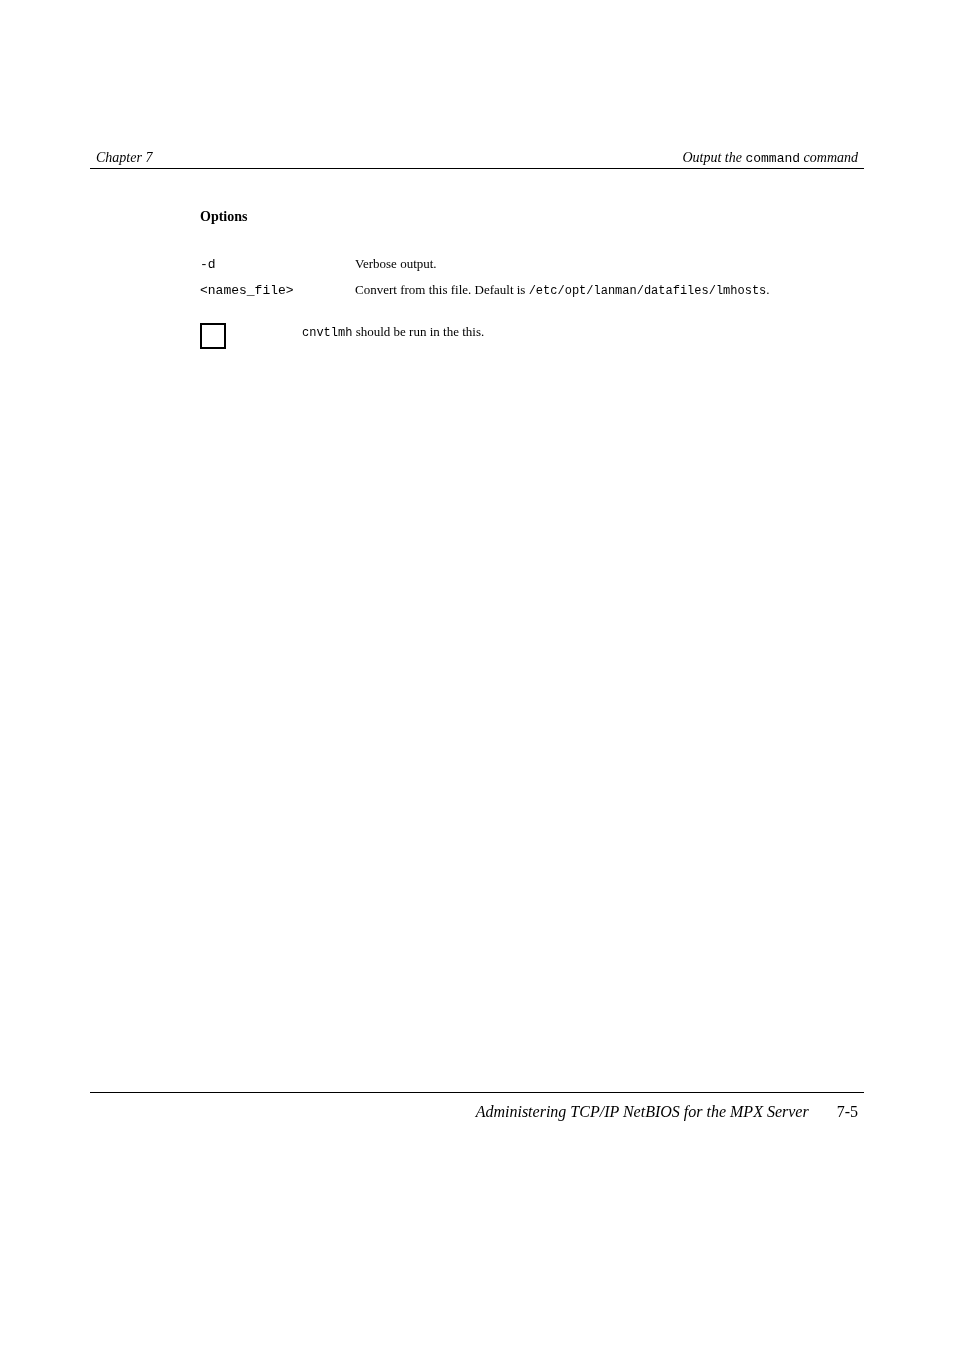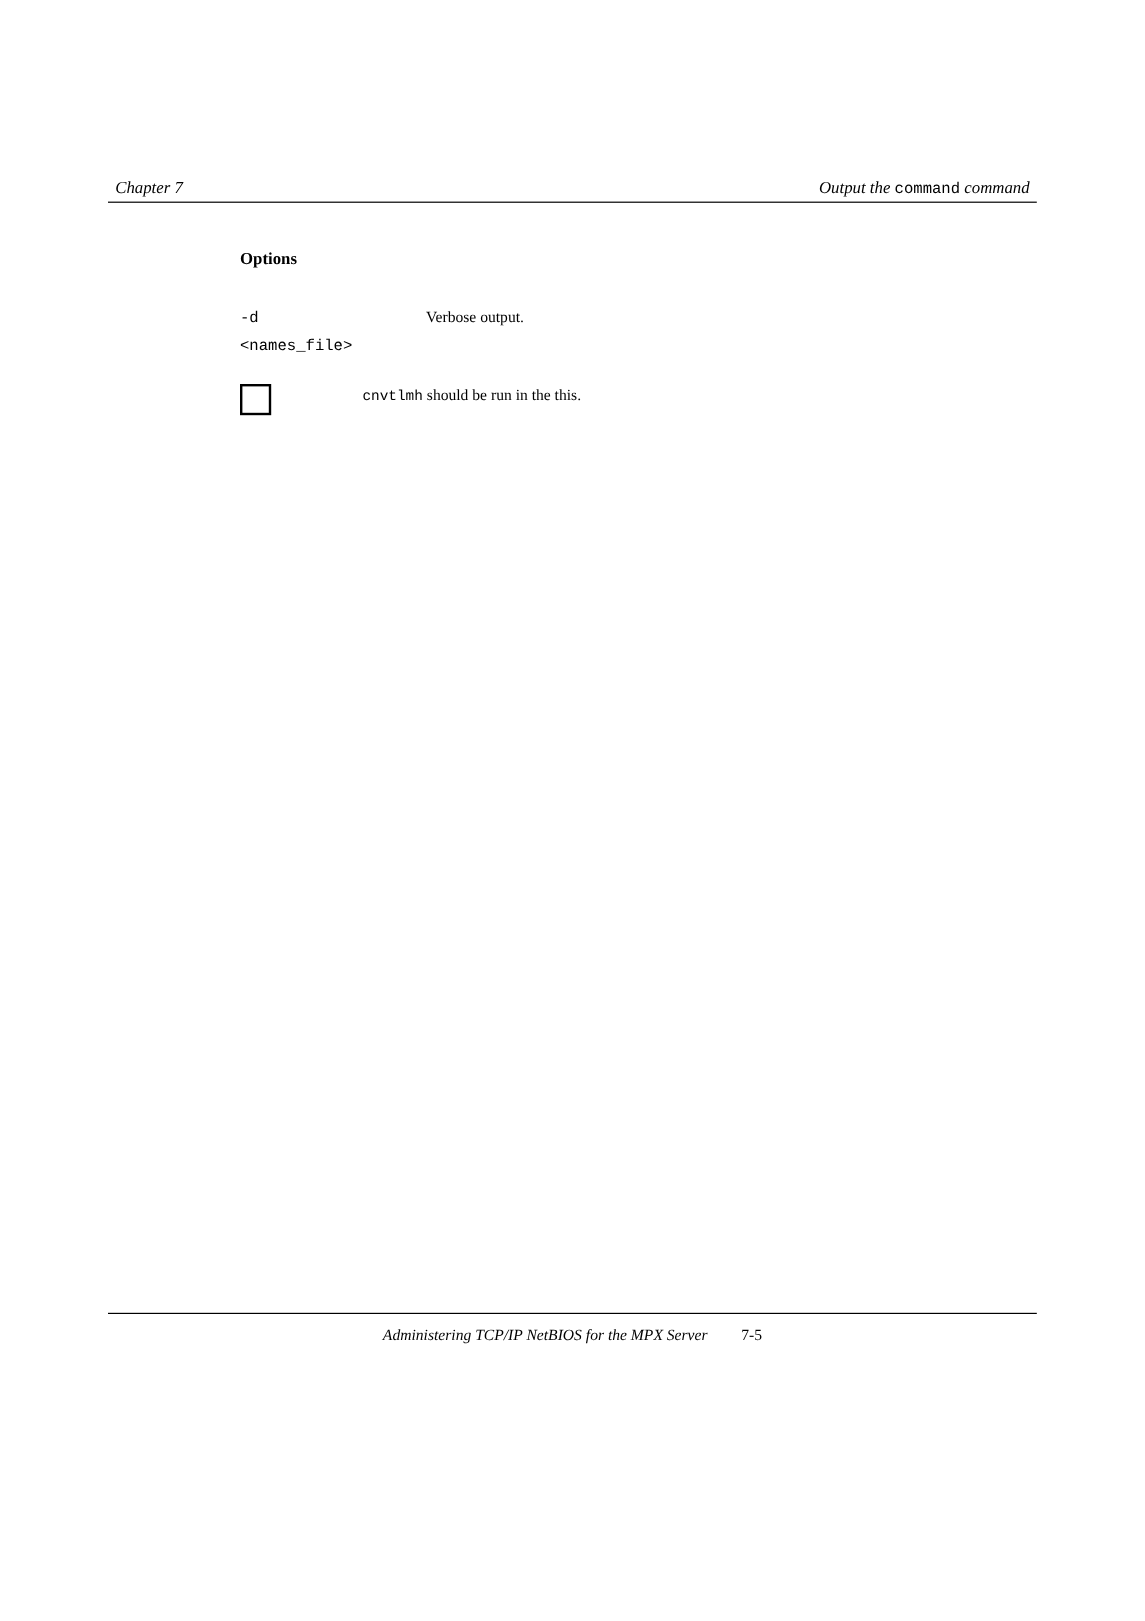--- a/index.html
+++ b/index.html
@@ -94,22 +94,22 @@
     left: 90px;
     right: 90px;
   }
   .hr-bottom {
     border: none;
     border-top: 1px solid #000;
     margin-bottom: 10px;
   }
   .footer-row {
     display: flex;
-    justify-content: center;
-    font-size: 13px;
+    justify-content: flex-end;
+    font-size: 16px;
     padding: 0 6px;
   }
   .footer-left {
     font-style: italic;
   }
   .footer-right {
     margin-left: 28px;
   }
 </style>
 </head>
@@ -127,20 +127,23 @@
   <div class="content">
     <div class="options-heading">Options</div>
 
     <div class="option-row">
       <div class="option-flag">-d</div>
       <div class="option-desc">Verbose output.</div>
     </div>
 
     <div class="option-row">
       <div class="option-flag">&lt;names_file&gt;</div>
+      <div class="option-desc">
+        <span>Convert from this file. Default is </span><span class="mono-inline">/etc/opt/lanman/datafiles/lmhosts</span><span>.</span>
+      </div>
     </div>
 
 
     <div class="note-row">
       <div class="note-icon"></div>
       <div class="note-text">
         <span class="mono-inline">cnvtlmh</span><span> should be run in the this.</span>
       </div>
     </div>
   </div>

